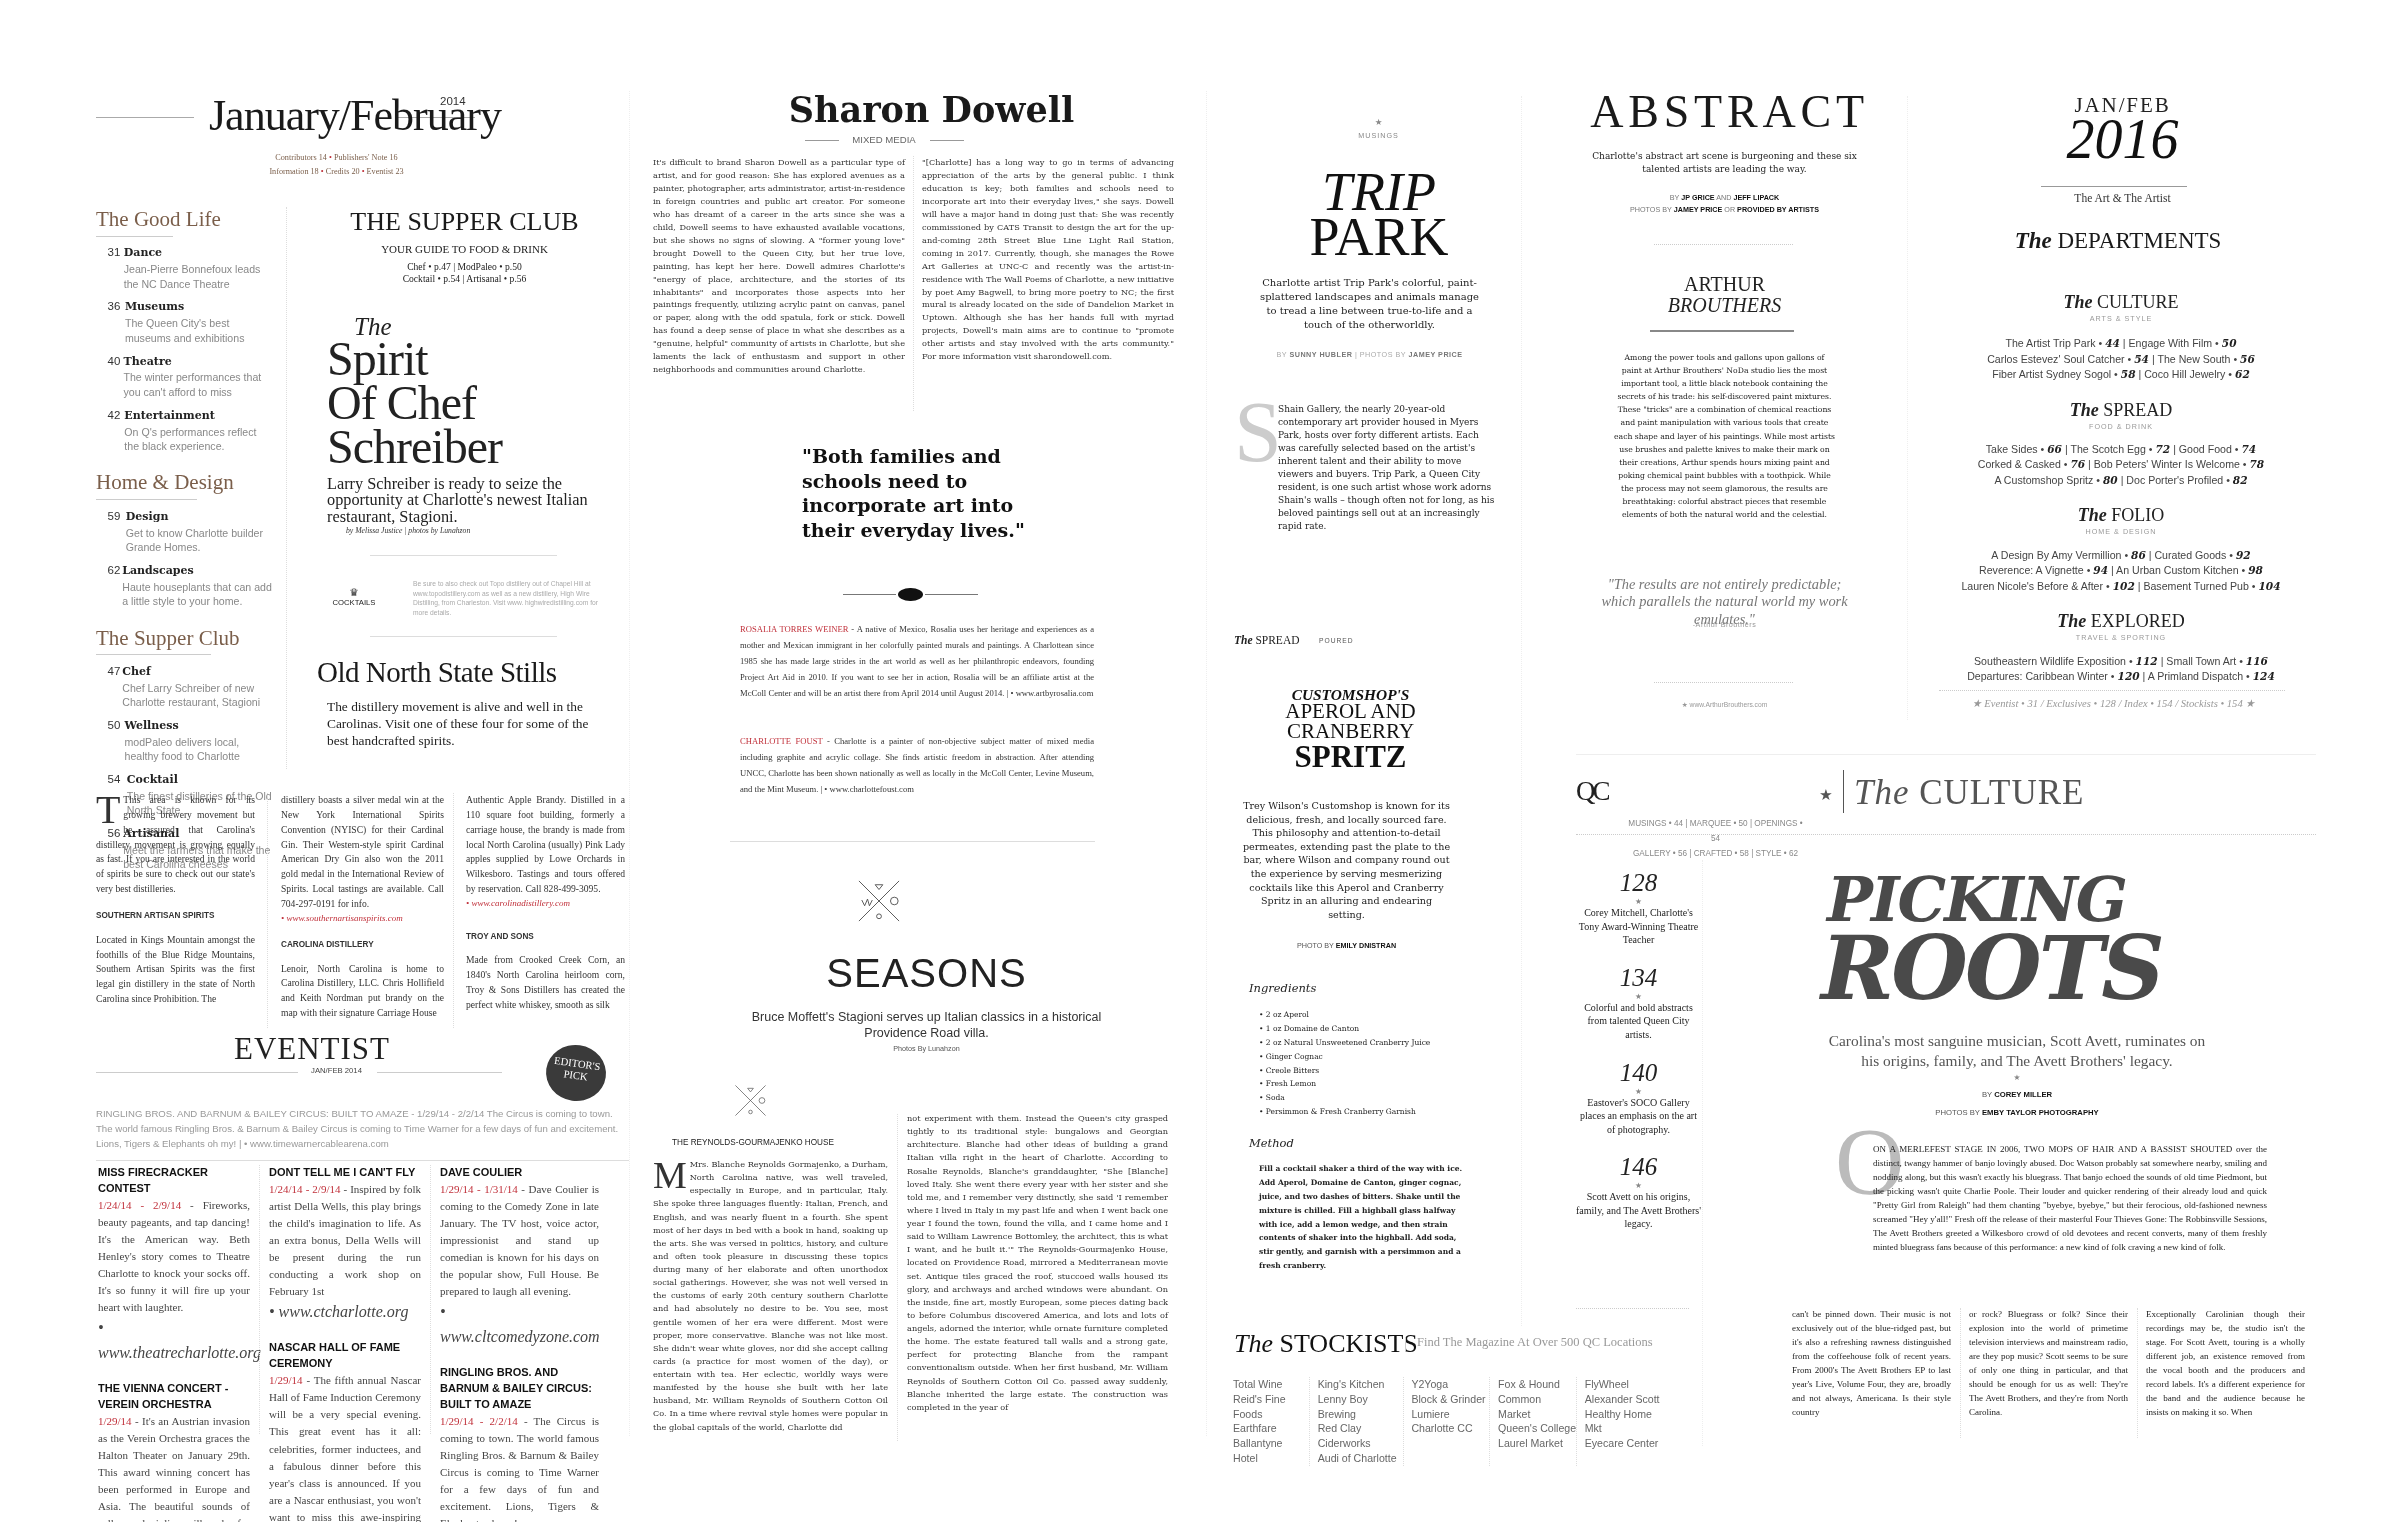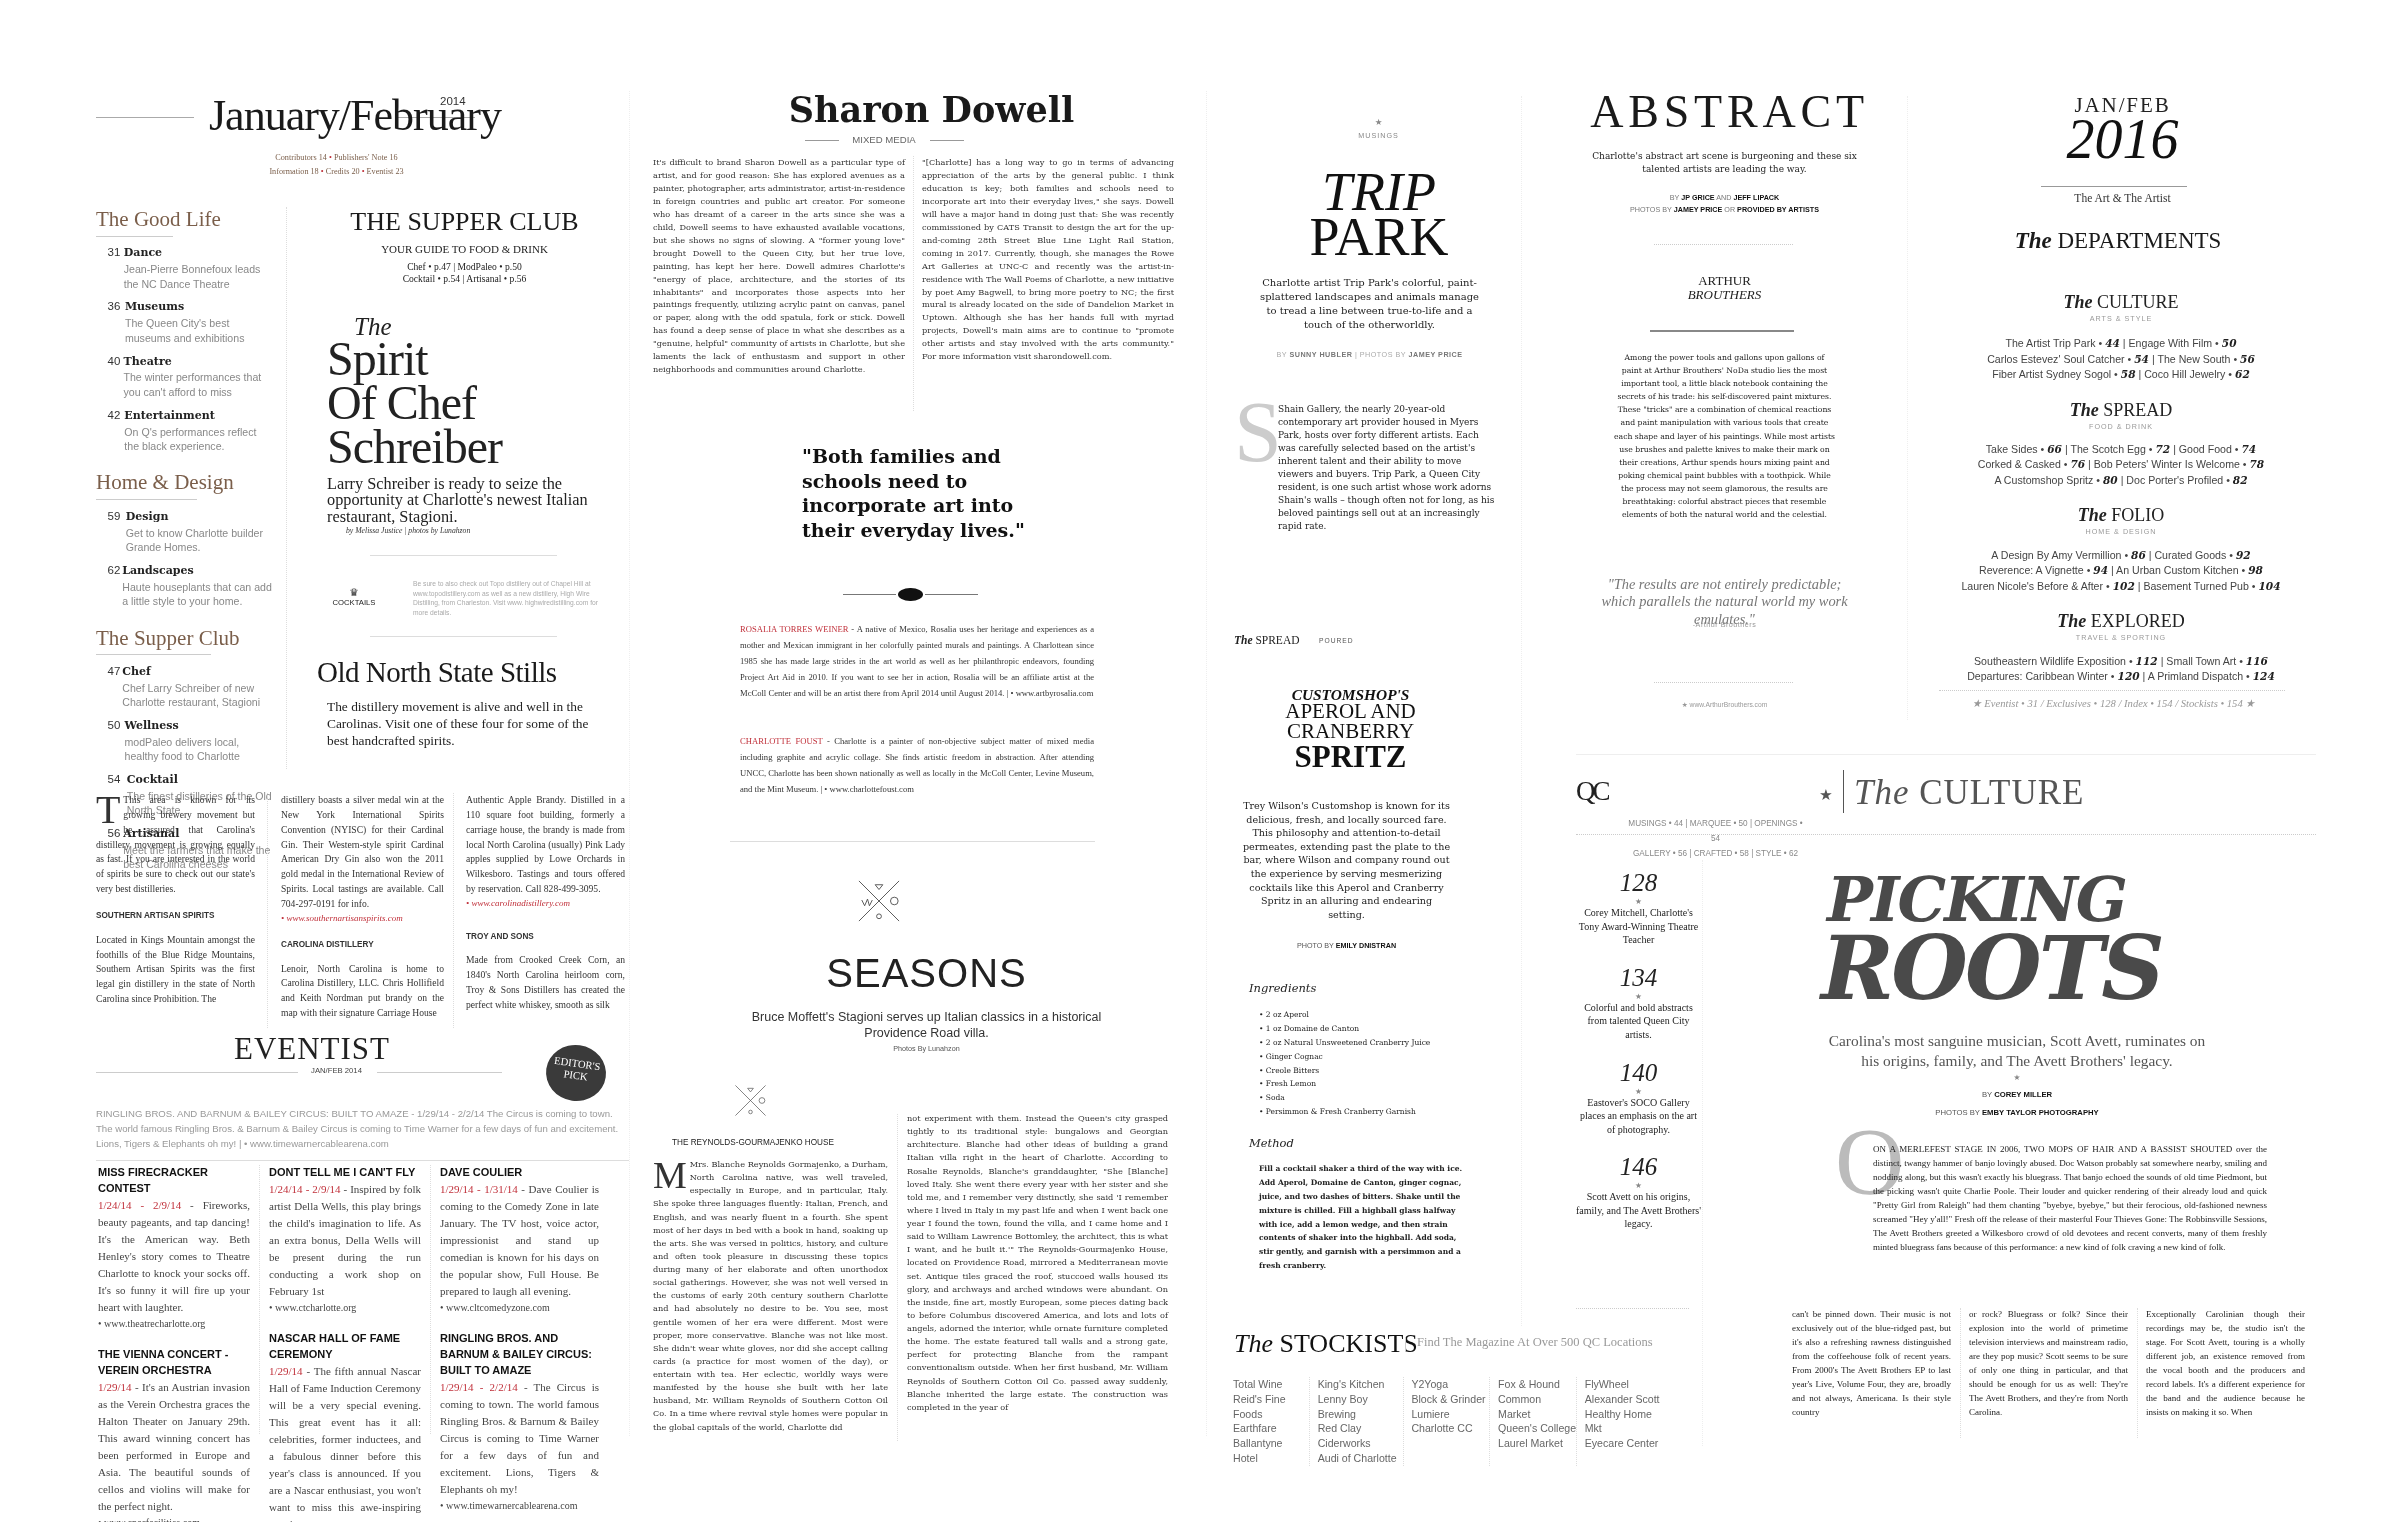--- a/index.html
+++ b/index.html
@@ -16,21 +16,21 @@
 .center{text-align:center}
 .red{color:#c0303a}
 .body-col{font-family:"Liberation Serif",serif;font-size:12px;line-height:1.55;color:#333;text-align:justify}
 .toc-sec{font-size:21px;color:#7a5e4a;font-family:"Liberation Serif",serif}
 .toc-item{display:flex;margin-top:9.6px}
 .toc-num{width:38px;font-family:"Liberation Sans",sans-serif;font-size:11.5px;color:#333;padding-left:11.5px}
 .toc-txt .t{font-size:12px;color:#222;font-family:"DejaVu Serif",serif;font-weight:bold;font-size:11px}
 .toc-txt .d{font-size:10.6px;color:#888;font-family:"Liberation Sans",sans-serif;line-height:1.35;margin-top:2.9px}
 .ev-col h4{font-family:"Liberation Sans",sans-serif;font-size:11px;font-weight:bold;color:#111;line-height:1.45}
 .ev-col p{font-family:"Liberation Serif",serif;font-size:11px;line-height:1.55;color:#444;text-align:justify}
-.ev-col .url{font-size:10px;color:#444;margin-bottom:15.4px}
+.ev-col .url{font-style:italic;font-size:16px;color:#444;margin-bottom:15.4px}
 .stock-col div{font-family:"Liberation Sans",sans-serif;font-size:10.6px;color:#666;line-height:1.4}
 .dep-line{font-family:"Liberation Sans",sans-serif;font-size:10.6px;color:#444;line-height:1.45}
 .dep-line i{font-family:"DejaVu Serif",serif;font-weight:bold;font-style:italic;color:#222}
 .dep-h{font-family:"Liberation Serif",serif;font-size:18px;color:#222}
 .dep-h i{font-weight:bold}
 .dep-sub{font-family:"Liberation Sans",sans-serif;font-size:7.2px;letter-spacing:1px;color:#999;margin-top:1px}
 </style>
 </head>
 <body>
 
@@ -346,21 +346,21 @@
 </section>
 
 <section>
   <div class="abs lserif center" style="left:1576px;top:85px;width:307px;font-size:46px;letter-spacing:4.8px;color:#1a1a1a">ABSTRACT</div>
   <div class="abs serif center" style="left:1585px;top:150px;width:279px;font-size:9px;line-height:1.45;color:#222">Charlotte's abstract art scene is burgeoning and these six talented artists are leading the way.</div>
   <div class="abs sans center" style="left:1585px;top:192px;width:279px;font-size:7.2px;line-height:1.6;color:#777">
     <span>BY </span><b style="color:#111">JP GRICE</b><span> AND </span><b style="color:#111">JEFF LIPACK</b><br>
     <span>PHOTOS BY </span><b style="color:#111">JAMEY PRICE</b><span> OR </span><b style="color:#111">PROVIDED BY ARTISTS</b>
   </div>
   <div class="hdot" style="left:1654px;top:244px;width:139px"></div>
-  <div class="abs lserif center" style="left:1633px;top:274px;width:183px;font-size:13px;line-height:1.05;color:#222">
+  <div class="abs lserif center" style="left:1633px;top:274px;width:183px;font-size:20px;line-height:1.05;color:#222">
     <div>ARTHUR</div>
     <div style="font-style:italic">BROUTHERS</div>
   </div>
   <div class="abs" style="left:1650px;top:330px;width:144px;border-top:2.9px solid #888"></div>
   <div class="abs serif center" style="left:1614px;top:351px;width:221px;font-size:7.7px;line-height:1.7;color:#222">Among the power tools and gallons upon gallons of paint at Arthur Brouthers' NoDa studio lies the most important tool, a little black notebook containing the secrets of his trade: his self-discovered paint mixtures. These "tricks" are a combination of chemical reactions and paint manipulation with various tools that create each shape and layer of his paintings. While most artists use brushes and palette knives to make their mark on their creations, Arthur spends hours mixing paint and poking chemical paint bubbles with a toothpick. While the process may not seem glamorous, the results are breathtaking: colorful abstract pieces that resemble elements of both the natural world and the celestial.</div>
   <div class="abs lserif center" style="left:1595px;top:576px;width:259px;font-size:14.4px;font-style:italic;line-height:1.2;color:#777">"The results are not entirely predictable; which parallels the natural world my work emulates."</div>
   <div class="abs sans center" style="left:1595px;top:620px;width:259px;font-size:7.2px;letter-spacing:0.5px;color:#999">-Arthur Brouthers</div>
   <div class="hdot" style="left:1654px;top:682px;width:139px"></div>
   <div class="abs sans center" style="left:1595px;top:701px;width:259px;font-size:6.7px;color:#999"><span>★ </span><span>www.ArthurBrouthers.com</span></div>
   <div class="vdiv" style="left:1907px;top:96px;height:624px;border-color:#eee"></div>

